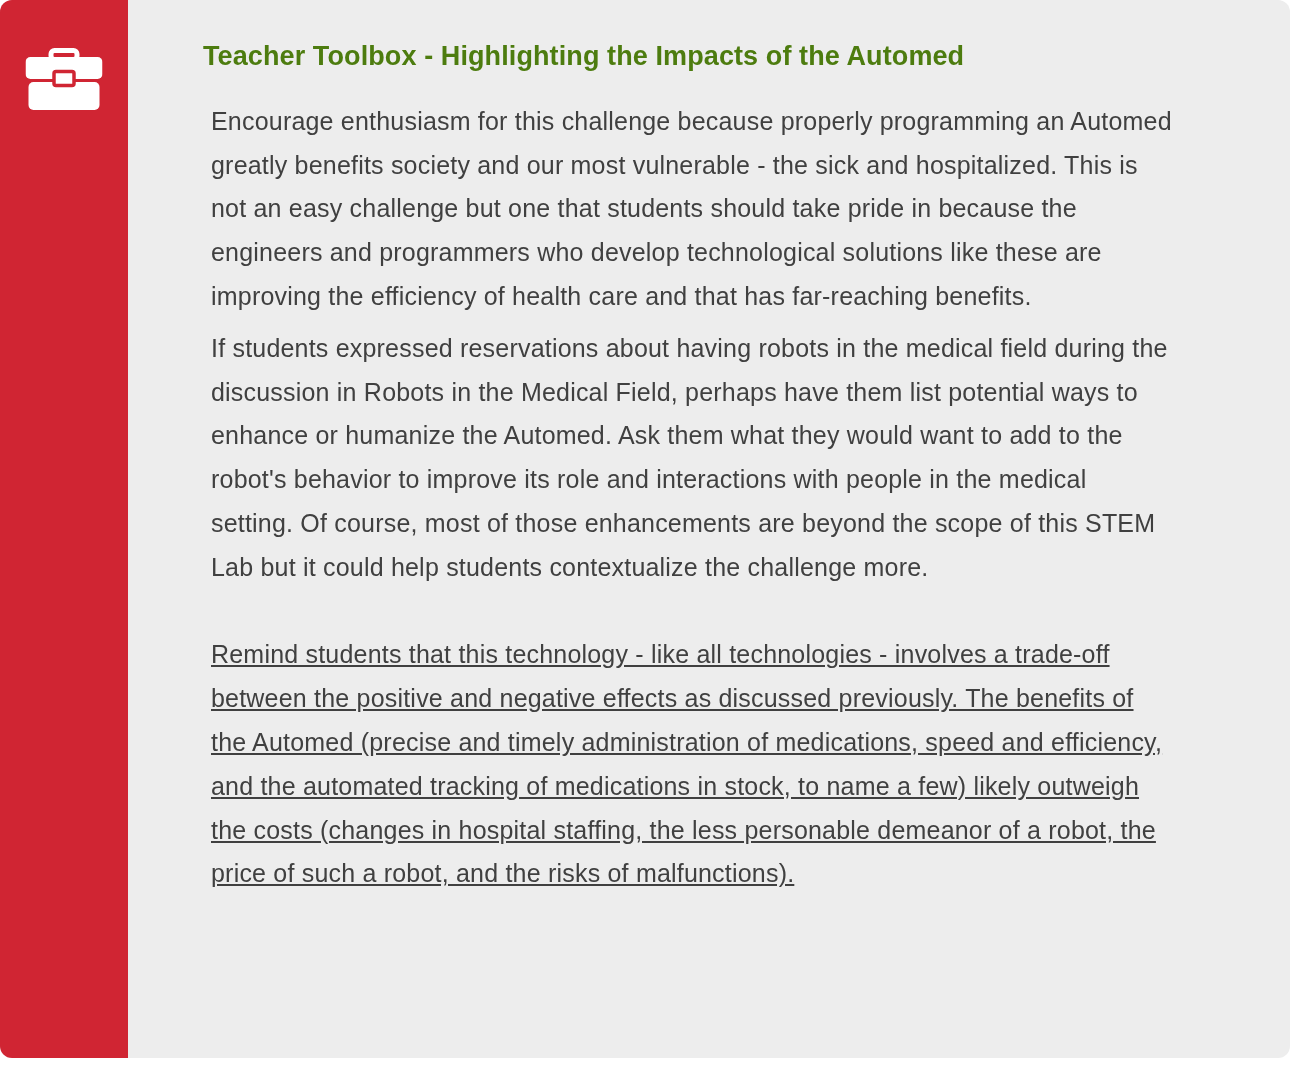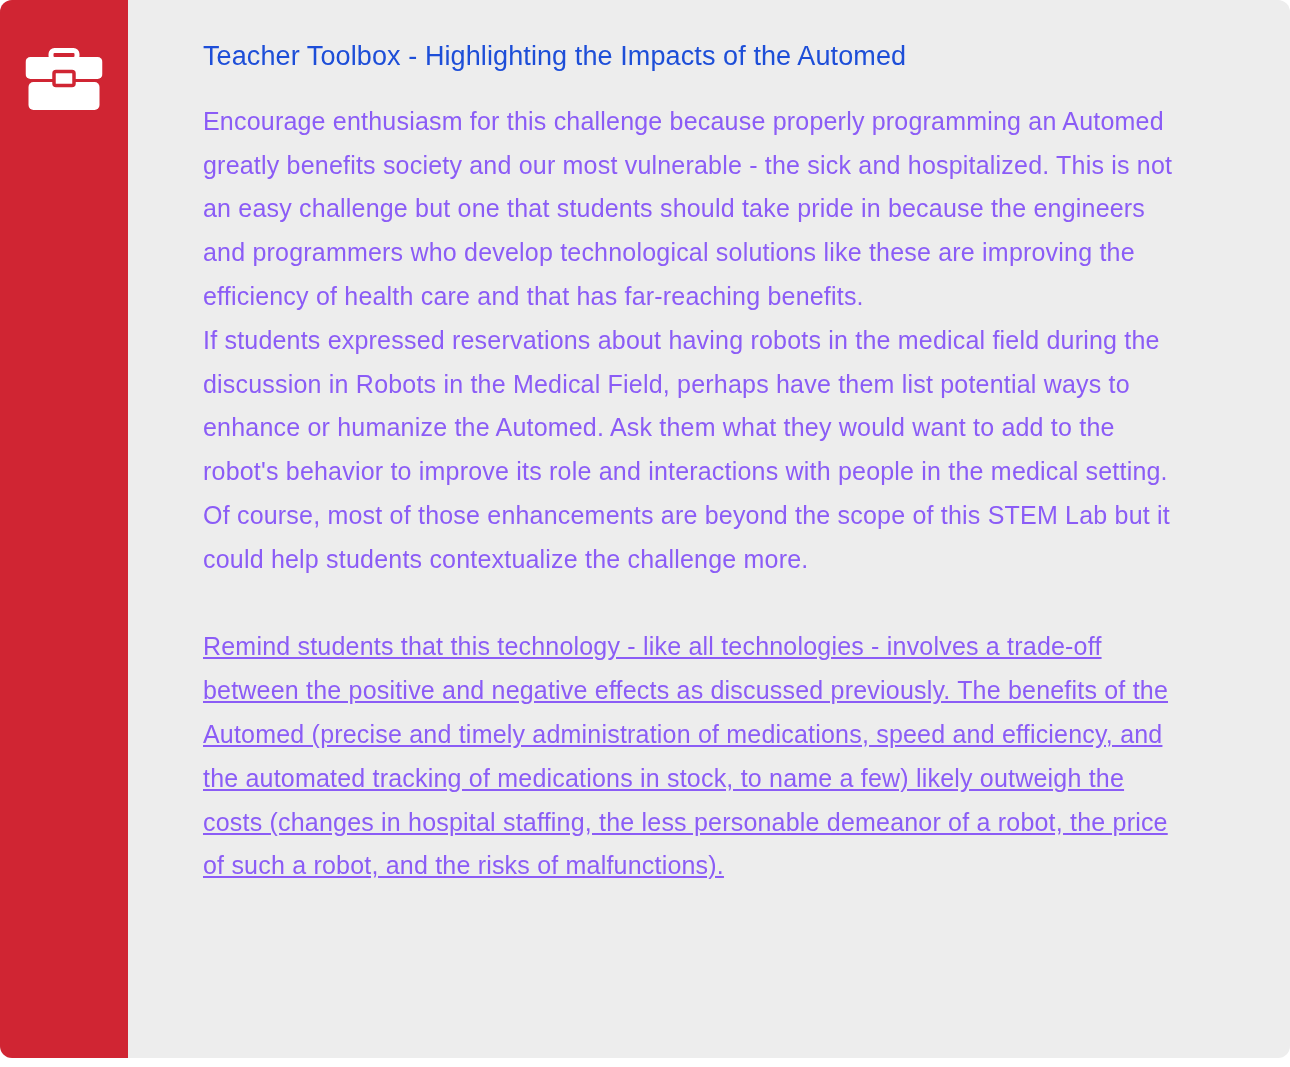--- a/index.html
+++ b/index.html
@@ -34,32 +34,32 @@
   }
   .content {
     flex: 1 1 auto;
     padding: 40px 76px 40px 75px;
     box-sizing: border-box;
   }
   .content h2 {
     margin: 0 0 26px 0;
     font-size: 27px;
     line-height: 1.25;
-    font-weight: 400;
-    color: #1d4ed8;
+    font-weight: 700;
+    color: #4d7c0f;
     letter-spacing: 0.1px;
   }
   .content .bodytext {
     max-width: 980px;
   }
   .content p {
-    margin: 0;
+    margin: 8px;
     font-size: 25px;
     line-height: 43.8px;
-    color: #8b5cf6;
+    color: #404040;
     letter-spacing: 0.2px;
     font-weight: 400;
   }
   .content p.gap-before {
     margin-top: 43.8px;
     text-decoration: underline;
   }
 </style>
 </head>
 <body>

